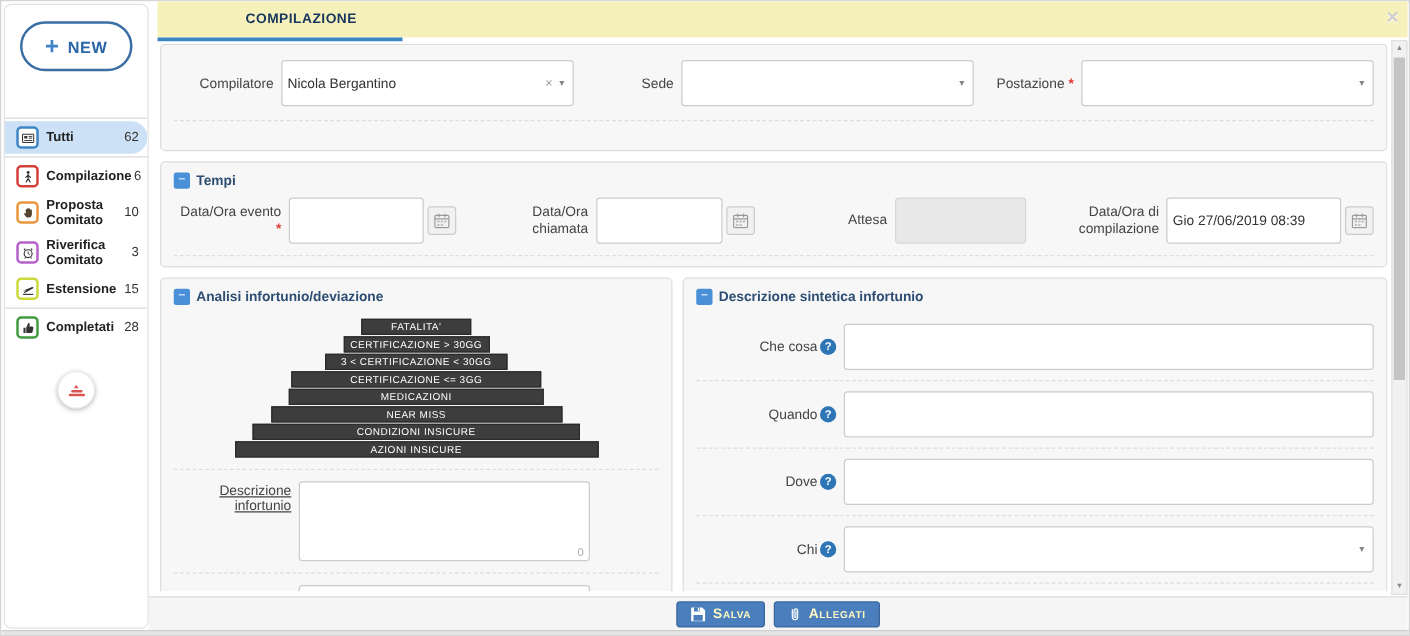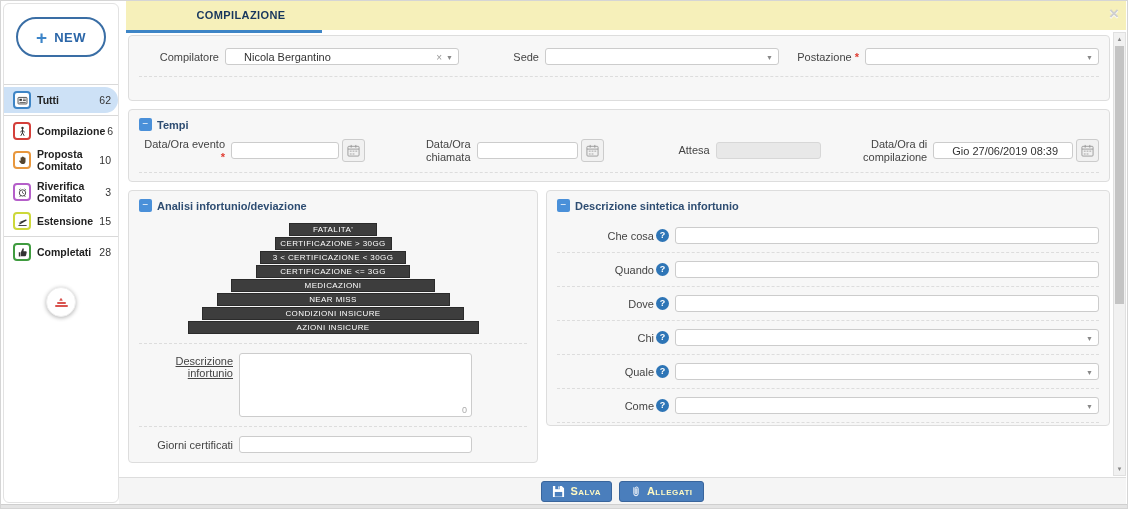--- a/index.html
+++ b/index.html
@@ -6,21 +6,21 @@
   html,body { width:1128px; height:509px; }
   body { font-family:"Liberation Sans", sans-serif; background:#fff; }
   .screen { position:relative; width:1128px; height:509px; overflow:hidden; background:#fff; border:1px solid #d5d5d5; }
   .window-bottom { position:absolute; left:0; right:0; bottom:0; height:4px; background:#e4e4e4; border-top:1px solid #cfcfcf; z-index:40; }
 
   
   .sidebar { position:absolute; left:2px; top:2px; width:116px; bottom:5px; background:#fff; border:1px solid #e2e2e2; border-radius:6px; z-index:10; overflow:hidden; }
   .new-btn { margin:13px auto 0; width:90px; height:40px; background:#fff; border:2px solid #3a6ea5; border-radius:20px; display:flex; align-items:center; justify-content:center; gap:7px; cursor:pointer; }
   .new-btn .plus { color:#3d85c8; font-size:19px; font-weight:bold; line-height:1; }
   .new-btn .new-label { color:#2b66a8; font-size:13px; font-weight:bold; letter-spacing:0.5px; }
-  .nav { margin-top:27px; }
+  .nav { margin-top:37px; }
   .nav-sep { border:0; border-top:1px solid #d9d9d9; margin:2px 0; }
   .nav-item { display:flex; align-items:center; padding:4px 7px 4px 9px; min-height:25px; cursor:pointer; }
   .nav-item.selected { background:#cde1f6; border-radius:0 13px 13px 0; }
   .nav-icon { width:18px; height:18px; min-width:18px; border:2px solid #888; border-radius:4px; background:#fff; display:flex; align-items:center; justify-content:center; margin-right:6px; }
   .nav-icon svg { width:11px; height:11px; display:block; }
   .nav-label { flex:1; font-size:10.5px; font-weight:bold; color:#222; line-height:1.15; }
   .nav-count { font-size:10.5px; color:#333; margin-left:2px; }
   .pyr-circle { margin:22px auto 0; width:30px; height:30px; border-radius:50%; background:#fff; border:1px solid #eee; box-shadow:0 1px 4px rgba(0,0,0,0.3); display:flex; flex-direction:column; align-items:center; justify-content:center; gap:1px; cursor:pointer; }
   .pyr-circle i { display:block; background:#d9534f; height:2px; border-radius:1px; }
   .pyr-circle i:nth-child(1){ width:4px; height:3px; background:#d9534f; clip-path:polygon(50% 0,100% 100%,0 100%); }
@@ -35,21 +35,21 @@
   .close-x { position:absolute; right:7px; top:3px; font-size:17px; font-weight:bold; color:#cfcfcf; text-shadow:0 1px 0 #fff; cursor:pointer; line-height:1.2; }
 
   .content { position:absolute; left:9px; right:16px; top:34px; bottom:31px; overflow:hidden; }
   .panel { background:#f7f7f7; border:1px solid #ddd; border-radius:4px; margin-bottom:8px; padding:8px 10px; }
   .sec-head { display:flex; align-items:center; gap:5px; margin-bottom:7px; }
   .collapse-ic { width:13px; height:13px; background:#4a90d9; border-radius:2px; color:#fff; font-size:10px; line-height:12px; text-align:center; cursor:pointer; }
   .sec-title { font-size:11px; font-weight:bold; color:#2e4d72; }
 
   label.flabel { text-align:right; padding-right:6px; font-size:11px; color:#444; }
   .req { color:#e03c31; font-weight:bold; }
-  .ctrl { position:relative; height:17px; background:#fff; border:1px solid #ccc; border-radius:3px; font-size:11px; color:#333; display:flex; align-items:center; padding:0 18px 0 18px; overflow:hidden; }
+  .ctrl { position:relative; height:37px; background:#fff; border:1px solid #ccc; border-radius:3px; font-size:11px; color:#333; display:flex; align-items:center; padding:0 18px 0 4px; overflow:hidden; }
   .ctrl .caret { position:absolute; right:5px; top:50%; transform:translateY(-50%); font-size:7px; color:#888; }
   .ctrl .clear { position:absolute; right:16px; top:50%; transform:translateY(-50%); font-size:10px; color:#999; }
   .ctrl.disabled { background:#e8e8e8; border-color:#d7d7d7; }
   .cal-btn { width:23px; height:23px; min-width:23px; margin-left:3px; background:#f1f1f1; border:1px solid #ccc; border-radius:3px; display:flex; align-items:center; justify-content:center; cursor:pointer; }
 
   
   .panel-anagrafica { padding:12px 10px; }
   .trio { display:grid; grid-template-columns:1fr 1fr 1fr; }
   .trio .fg { display:flex; align-items:center; }
   .trio label.flabel { width:86px; min-width:86px; }
@@ -291,21 +291,21 @@
       <div class="panels-row">
         <div class="panel panel-analisi">
           <div class="sec-head">
             <div class="collapse-ic">−</div>
             <div class="sec-title">Analisi infortunio/deviazione</div>
           </div>
           <div class="pyramid" id="pyramid">
               <div class="pyr-bar" style="width: 88px;">FATALITA'</div>
               <div class="pyr-bar" style="width: 117px;">CERTIFICAZIONE &gt; 30GG</div>
               <div class="pyr-bar" style="width: 146px;">3 &lt; CERTIFICAZIONE &lt; 30GG</div>
-              <div class="pyr-bar" style="width: 154px;">CERTIFICAZIONE &lt;= 3GG</div>
+              <div class="pyr-bar" style="width: 200px;">CERTIFICAZIONE &lt;= 3GG</div>
               <div class="pyr-bar" style="width: 204px;">MEDICAZIONI</div>
               <div class="pyr-bar" style="width: 233px;">NEAR MISS</div>
               <div class="pyr-bar" style="width: 262px;">CONDIZIONI INSICURE</div>
               <div class="pyr-bar" style="width: 291px;">AZIONI INSICURE</div>
             </div>
           <div class="desc-row">
             <label class="flabel">Descrizione infortunio</label>
             <div class="txtarea">
               <span class="counter">0</span>
             </div>

